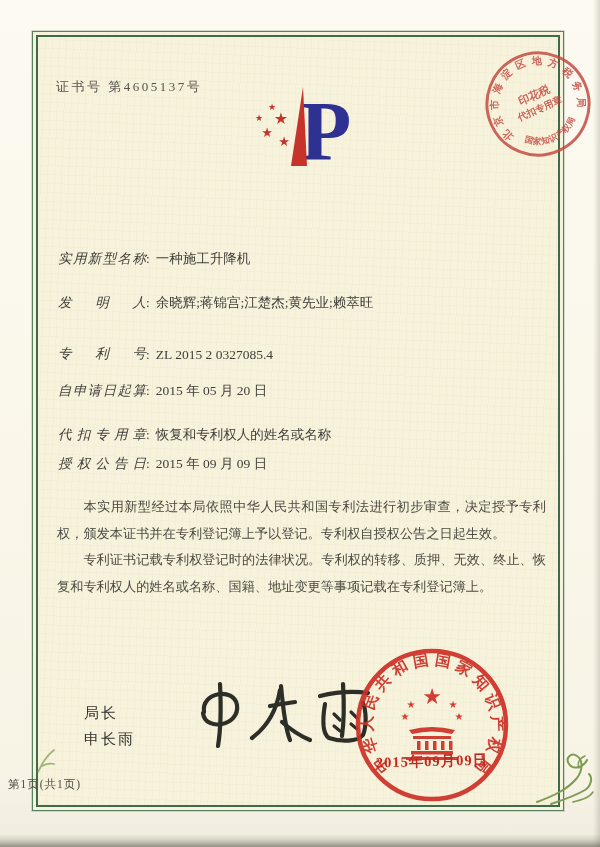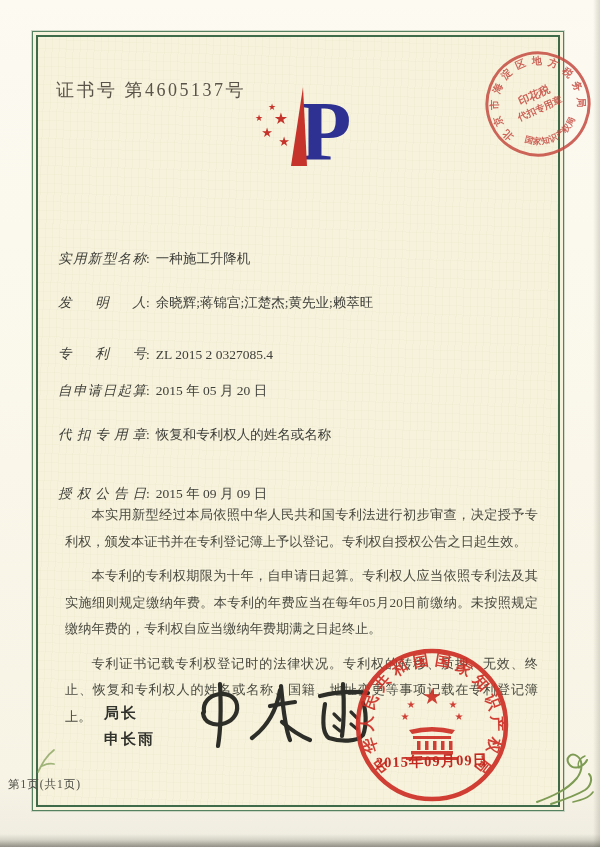--- a/index.html
+++ b/index.html
@@ -14,32 +14,32 @@
   .edge-shadow-right{position:absolute;top:0;right:0;bottom:0;width:7px;
     background:linear-gradient(270deg,rgba(120,115,100,.25),rgba(120,115,100,0));}
   
   .frame{position:absolute;left:32px;top:31px;width:530px;height:778px;
     border:1px solid #568160;background:#f6f2dc;
     box-shadow:0 0 0 1px rgba(86,129,96,.25);}
   .frame-inner{position:absolute;left:3px;top:3px;right:3px;bottom:3px;border:2.5px solid #3f6b4a;
     background:
       repeating-linear-gradient(92deg,rgba(186,170,110,.05) 0 1px,rgba(0,0,0,0) 1px 7px),
       repeating-linear-gradient(2deg,rgba(186,170,110,.04) 0 1px,rgba(0,0,0,0) 1px 9px);}
-  .cert-no{position:absolute;left:56px;top:78px;font-size:18px;letter-spacing:2.5px;color:#5a5349;}
+  .cert-no{position:absolute;left:56px;top:78px;font-size:13px;letter-spacing:2.5px;color:#5a5349;}
   .logo{position:absolute;left:248px;top:84px;width:120px;height:86px;}
   .cert-title{position:absolute;left:0;top:170px;width:100%;text-align:center;
     font-size:30px;font-weight:700;letter-spacing:9px;text-indent:9px;color:#1a1a18;}
   .fields{position:absolute;left:58px;top:250px;width:470px;font-size:13.5px;color:#3f3f3a;}
   .frow{position:absolute;left:0;white-space:nowrap;}
   .flabel{display:inline-block;width:88px;text-align:justify;text-align-last:justify;vertical-align:bottom;font-style:italic;}
   .fcolon{display:inline-block;margin-right:6px;}
   .paras{position:absolute;left:57px;top:494px;width:489px;font-size:13.2px;line-height:26.5px;
     color:#4a4a40;text-align:justify;}
-  .paras p{margin:8px;text-indent:2em;}
-  .signer{position:absolute;left:104px;top:700px;font-size:15px;font-weight:700;color:#33332e;
+  .paras p{margin:0;text-indent:2em;}
+  .signer{position:absolute;left:84px;top:700px;font-size:15px;font-weight:400;color:#33332e;
     letter-spacing:2px;line-height:26px;font-family:"Liberation Sans","DejaVu Sans",sans-serif;}
   .signature{position:absolute;left:188px;top:678px;width:195px;height:88px;}
   .official-seal{position:absolute;left:347px;top:640px;width:170px;height:170px;opacity:.92;}
   .seal-date{position:absolute;left:342px;top:752px;width:180px;text-align:center;
     color:#c12a20;font-size:14.5px;font-weight:700;letter-spacing:1px;transform:rotate(-1.5deg);}
   .tax-seal{position:absolute;left:482px;top:48px;width:112px;height:112px;
     transform:rotate(-24deg);opacity:.82;}
   .footer{position:absolute;left:0;top:777px;width:100%;
     font-size:11.5px;color:#4c4c45;letter-spacing:1px;padding-left:8px;}
   .flourish-br{position:absolute;left:533px;top:746px;width:62px;height:64px;}
@@ -97,26 +97,25 @@
     <text id="tax-c2" x="56" y="64" font-size="9.5" text-anchor="middle" fill="#c4453c" font-weight="700">代扣专用章</text>
   </svg>
 
 
   <div class="fields">
     <div class="frow" style="top:0"><span class="flabel">实用新型名称</span><span class="fcolon">:</span><span>一种施工升降机</span></div>
     <div class="frow" style="top:44px"><span class="flabel">发明人</span><span class="fcolon">:</span><span>余晓辉;蒋锦宫;江楚杰;黄先业;赖萃旺</span></div>
     <div class="frow" style="top:95px"><span class="flabel">专利号</span><span class="fcolon">:</span><span>ZL 2015 2 0327085.4</span></div>
     <div class="frow" style="top:132px"><span class="flabel">自申请日起算</span><span class="fcolon">:</span><span>2015 年 05 月 20 日</span></div>
     <div class="frow" style="top:176px"><span class="flabel">代扣专用章</span><span class="fcolon">:</span><span>恢复和专利权人的姓名或名称</span></div>
-    <div class="frow" style="top:235px"><span class="flabel">授权公告日</span><span class="fcolon">:</span><span>2015 年 09 月 09 日</span></div>
+    <div class="frow" style="top:205px"><span class="flabel">授权公告日</span><span class="fcolon">:</span><span>2015 年 09 月 09 日</span></div>
   </div>
 
   <div class="paras">
     <p>本实用新型经过本局依照中华人民共和国专利法进行初步审查，决定授予专利权，颁发本证书并在专利登记簿上予以登记。专利权自授权公告之日起生效。</p>
-    <p>本专利的专利权期限为十年，自申请日起算。专利权人应当依照专利法及其实施细则规定缴纳年费。本专利的年费应当在每年05月20日前缴纳。未按照规定缴纳年费的，专利权自应当缴纳年费期满之日起终止。</p>
     <p>专利证书记载专利权登记时的法律状况。专利权的转移、质押、无效、终止、恢复和专利权人的姓名或名称、国籍、地址变更等事项记载在专利登记簿上。</p>
   </div>
 
   <div class="signer">
     <div>局长</div>
     <div>申长雨</div>
   </div>
 
   <svg class="signature" viewBox="0 0 195 88" fill="none" stroke="#2e2e29" stroke-width="4.2" stroke-linecap="round" stroke-linejoin="round">
     <path d="M16,34 C13,14 46,9 49,27 C52,48 17,54 15,35"></path>

